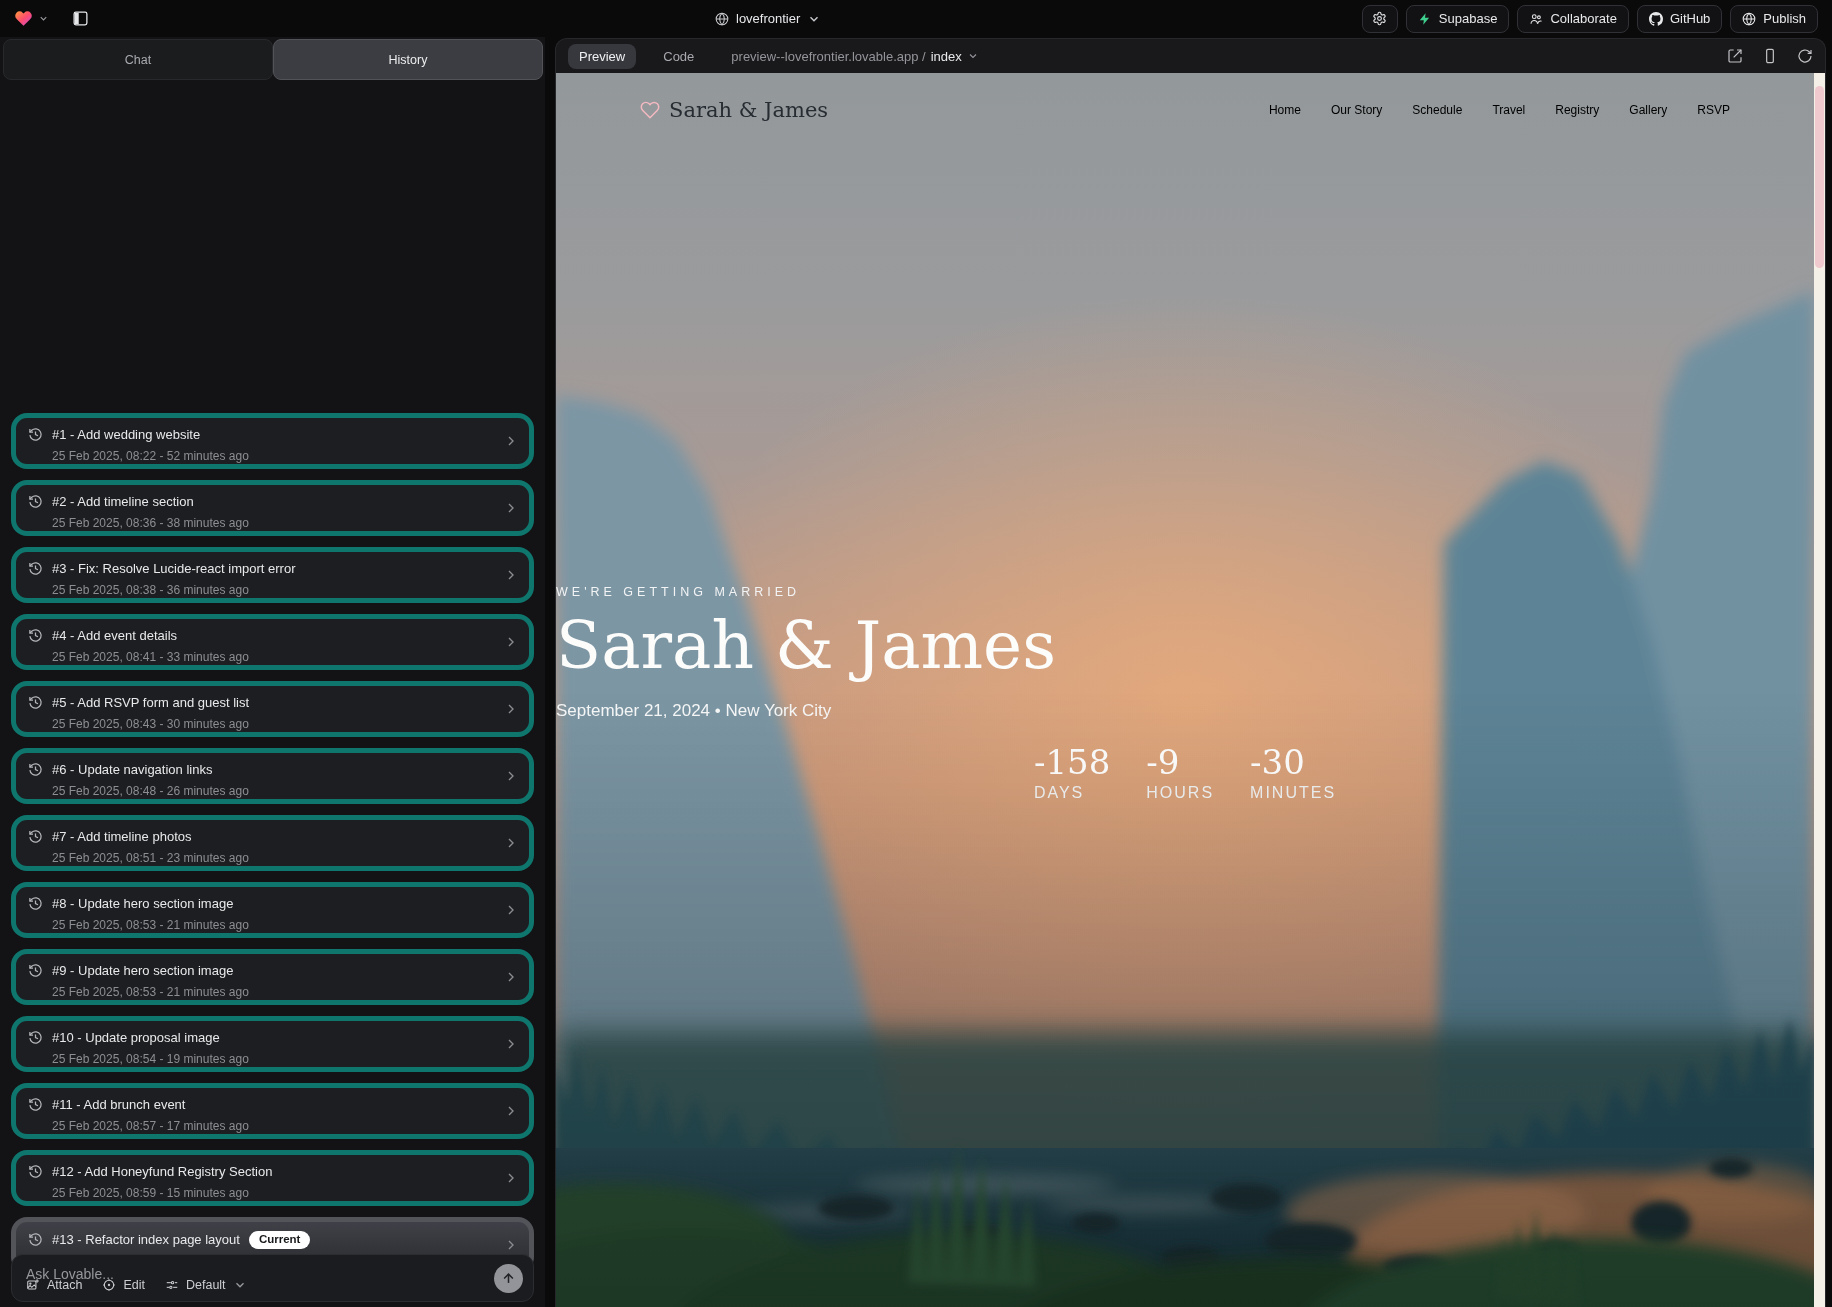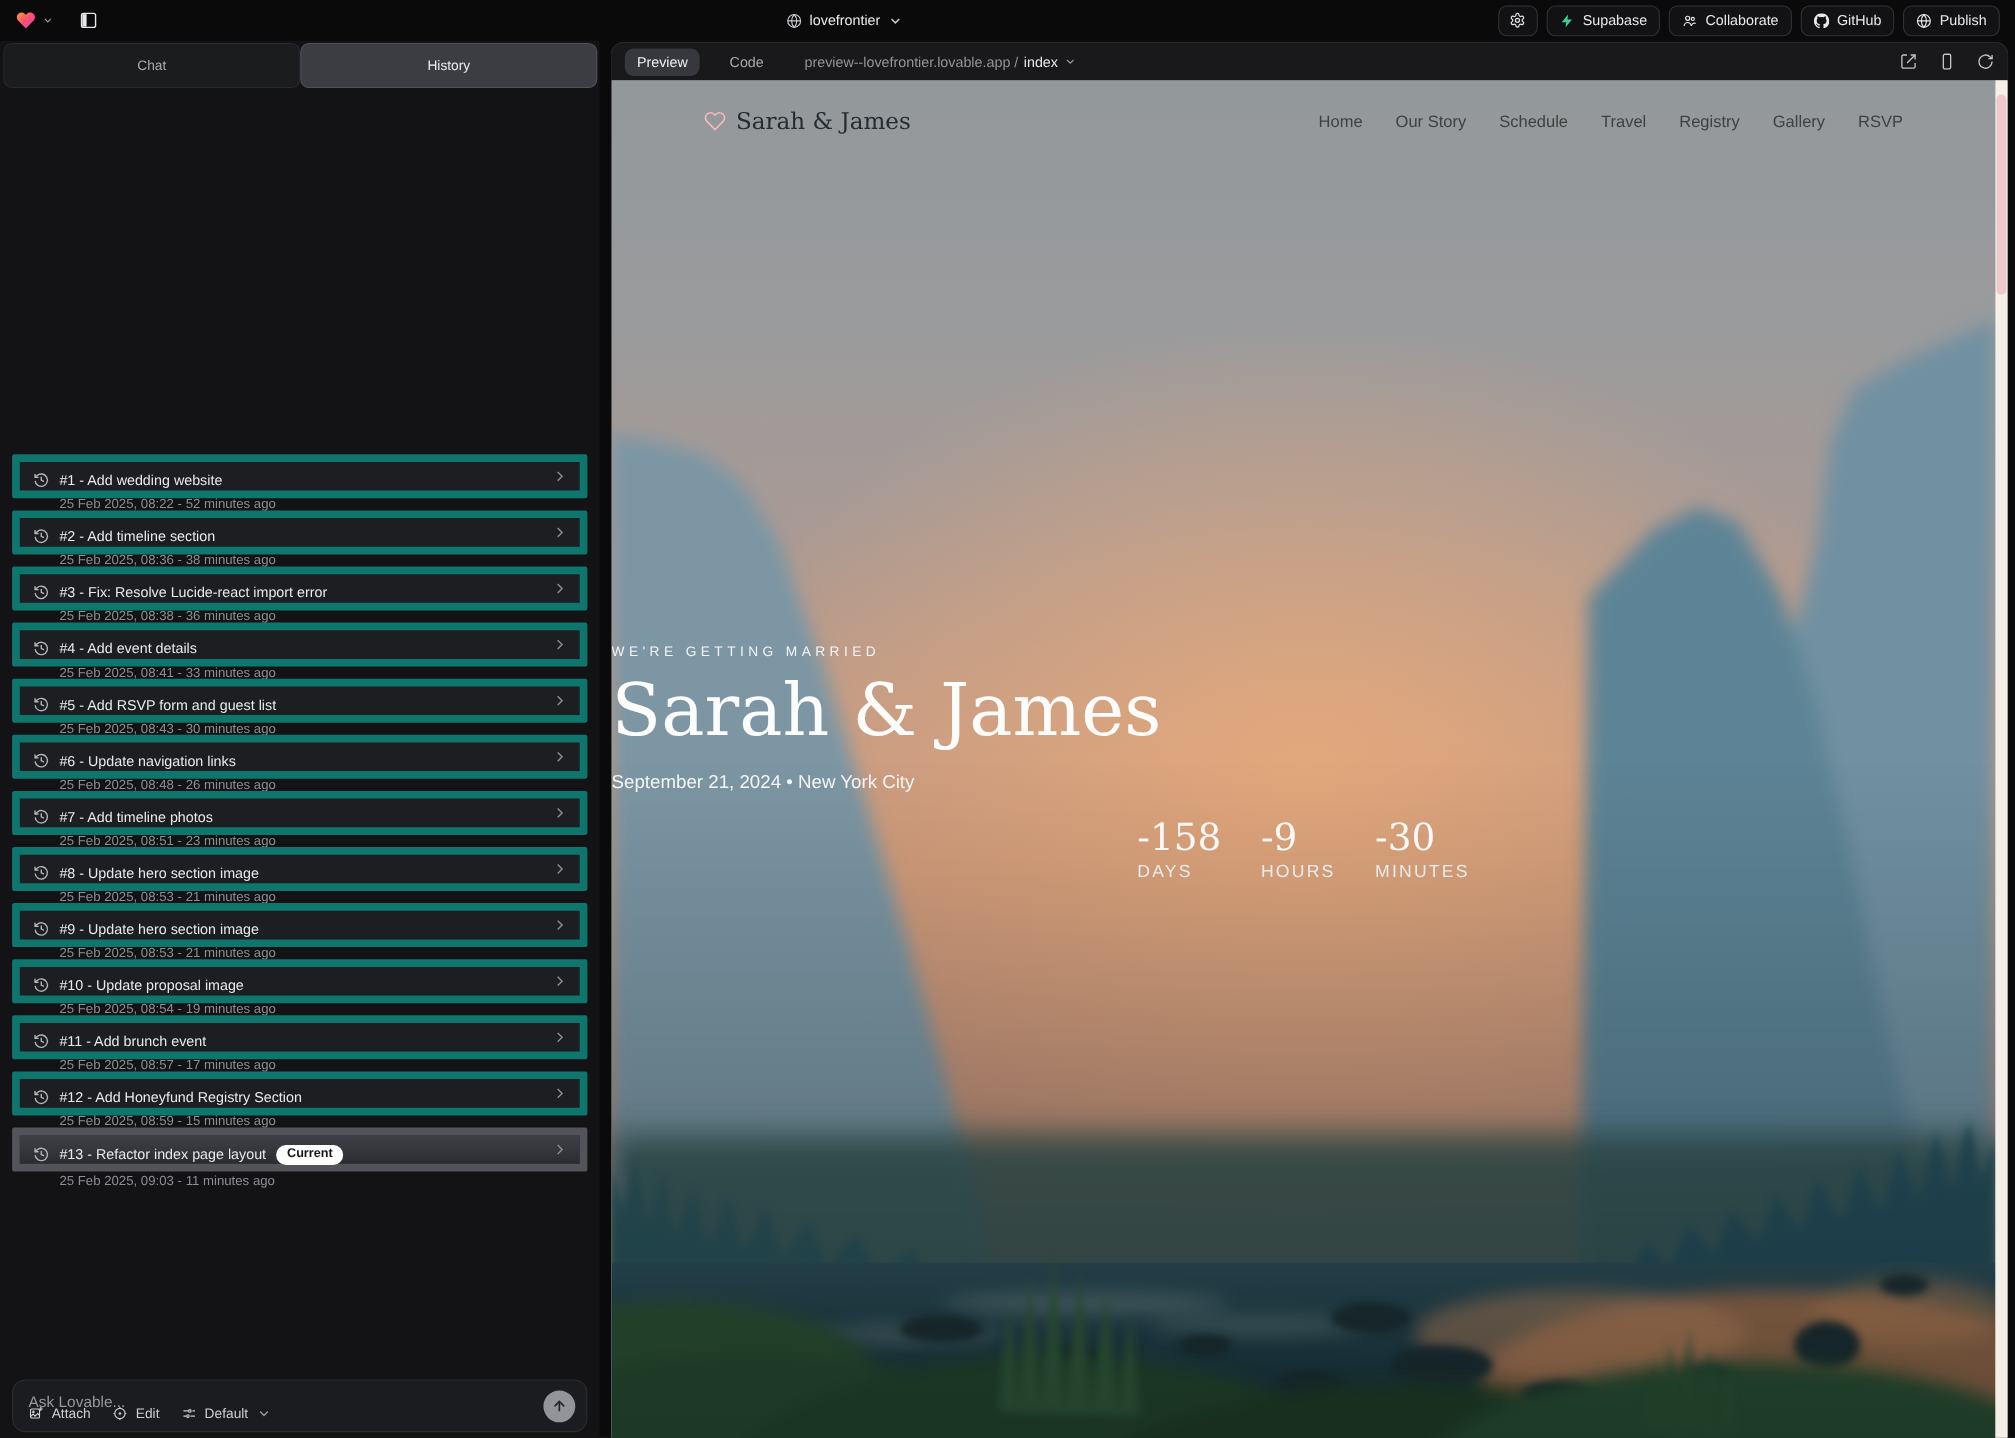--- a/index.html
+++ b/index.html
@@ -31,22 +31,22 @@
 
   
   .sidebar { position:absolute; top:37px; left:0; width:545px; bottom:0; background:#131315; }
   .seg-tabs { position:absolute; top:2px; left:3px; right:2px; height:41px; display:flex; gap:0; }
   .seg { flex:1; display:flex; align-items:center; justify-content:center; font-size:12.5px;
          border:1px solid #28292c; background:#1b1c1e; color:#a9aaaf; border-radius:8px; }
   .seg.active { background:#3c3d42; border-color:#525358; color:#eceded; }
 
   .hist-list { position:absolute; top:376px; left:11px; right:11px; display:flex;
                flex-direction:column; gap:11px; }
-  .hist-card { position:relative; height:40px; background:#1d1e21; border:7px solid #0f766e;
-               border-radius:2px; padding:9px 34px 9px 12px; }
+  .hist-card { position:relative; height:56px; background:#1d1e21; border:5px solid #0f766e;
+               border-radius:16px; padding:9px 34px 9px 12px; }
   .hist-card.current { background:linear-gradient(180deg,#404148,#2b2c30); border-color:#53545a; }
   .hist-titlerow { display:flex; align-items:center; gap:9px; }
   .hist-icon { width:15px; height:15px; color:#b4b5ba; flex:none; }
   .hist-title { font-size:13px; color:#e8e9ea; white-space:nowrap; }
   .badge { background:#ffffff; color:#18191b; font-size:11.5px; font-weight:bold;
            border-radius:999px; padding:3px 10px; line-height:1; }
   .hist-meta { font-size:12px; color:#8d8e93; margin:7px 0 0 24px; }
   .hist-chev { position:absolute; right:10px; top:50%; transform:translateY(-50%);
                width:16px; height:16px; color:#8b8c91; }
 
@@ -84,21 +84,21 @@
   .site-scrollbar { position:absolute; top:0; right:0; bottom:0; width:11px; background:#f4f0e7; }
   .site-thumb { position:absolute; top:13px; left:1px; right:1px; height:182px;
                 background:#f0c9cf; border-radius:6px; }
 
   .site-header { position:absolute; top:0; left:0; right:11px; height:74px; display:flex;
                  align-items:center; padding:0 84px; z-index:3; }
   .site-logo { display:flex; align-items:center; gap:9px;
                font-family:"DejaVu Serif", serif; font-size:21px; color:#262c32; }
   .site-logo svg { width:20px; height:20px; color:#f3b9c1; }
   .site-nav { margin-left:auto; display:flex; gap:30px; }
-  .site-nav a { font-size:15px; color:#404040; text-decoration:none;text-align:center; }
+  .site-nav a { font-size:12px; color:#000000; text-decoration:none;text-align:center; }
 
   .hero-block { position:absolute; top:512px; left:0; right:11px; text-align:left; z-index:3; }
   .hero-tagline { font-size:12.5px; letter-spacing:4px; color:#f3f4f5; }
   .hero-title { font-family:"DejaVu Serif", serif; font-size:66px; line-height:1;
                 color:#fcfcfb; margin-top:14px; font-weight:normal; }
   .hero-date { font-size:17px; color:#f4f5f5; margin-top:22px; }
   .countdown { margin-top:24px; display:flex; justify-content:center; gap:36px; }
   .cd-value { font-family:"DejaVu Serif", serif; font-size:34px; color:#f7f8f7; line-height:1; }
   .cd-label { font-size:16px; letter-spacing:2px; color:#e8ebec; margin-top:5px; }
 </style>

